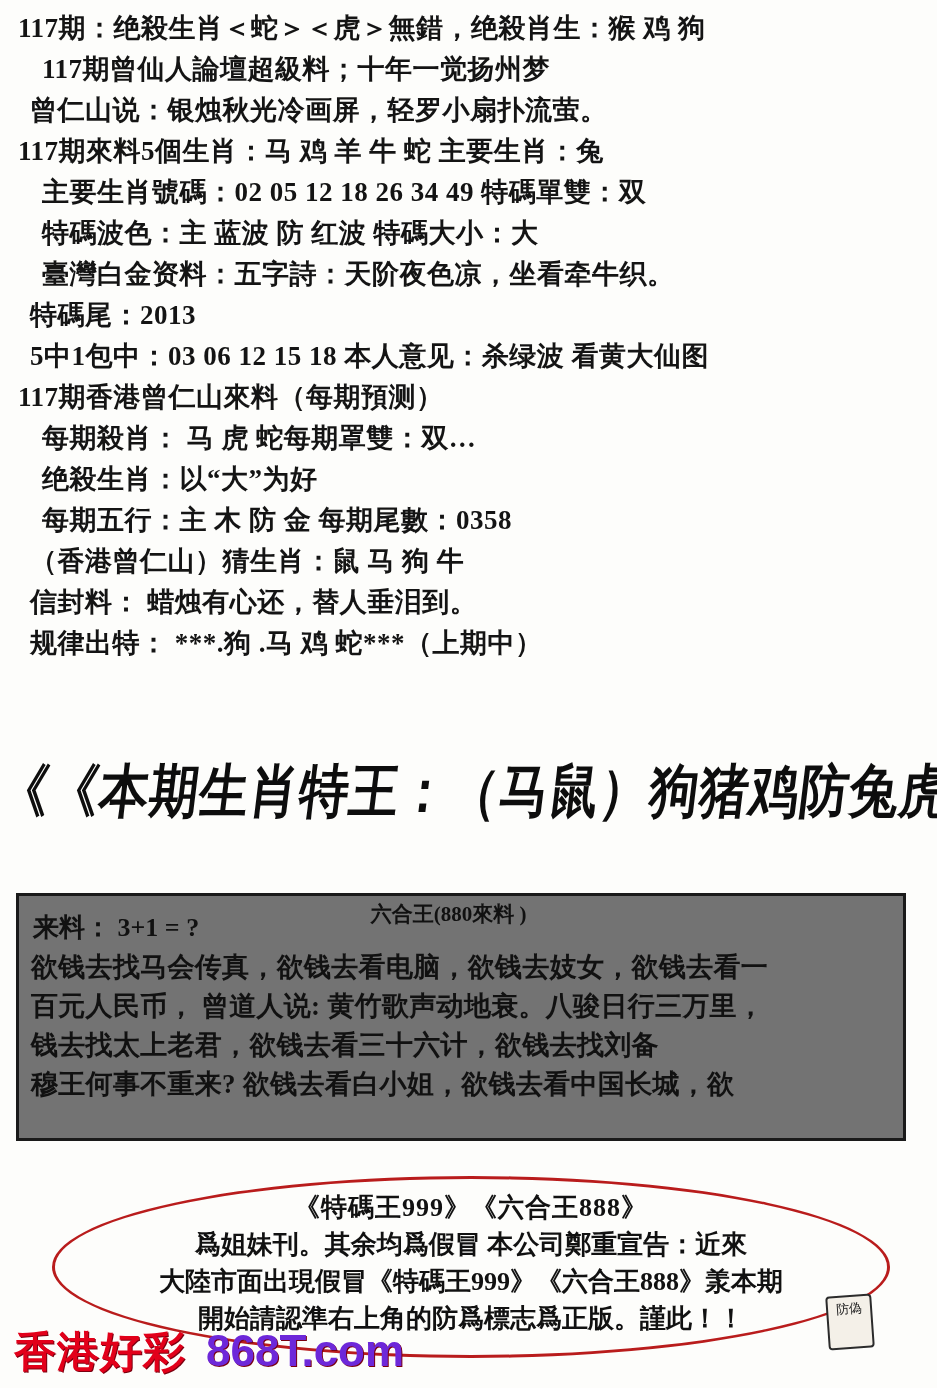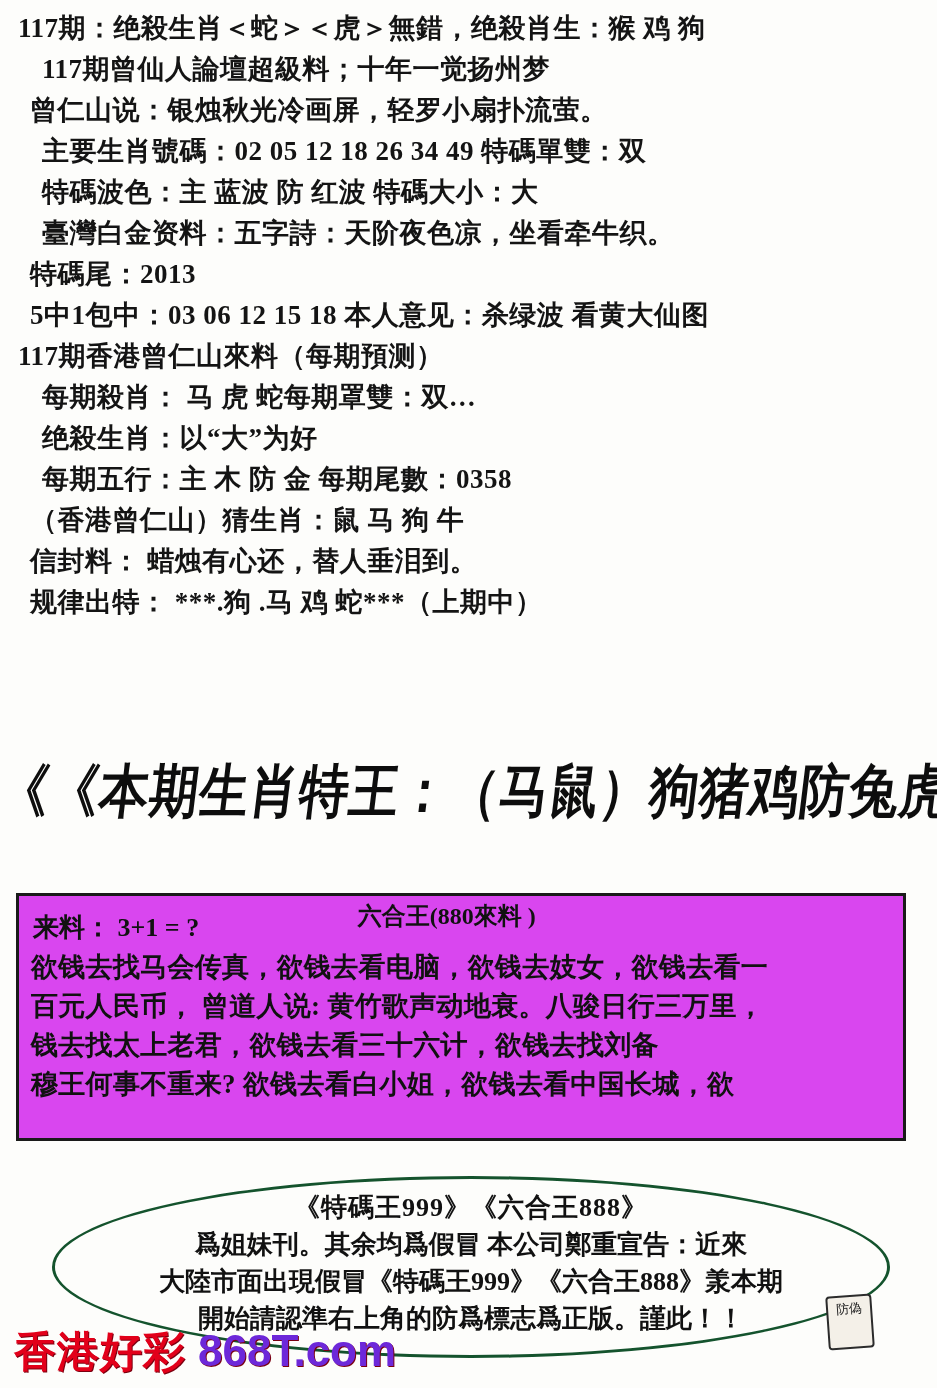--- a/index.html
+++ b/index.html
@@ -67,32 +67,32 @@
   
   .box {
     position: absolute;
     left: 16px;
     top: 893px;
     width: 890px;
     height: 248px;
     border: 3px solid #1a1a1a;
     box-sizing: border-box;
     padding: 6px 12px 4px 12px;
-    background: #d946ef;
+    background: #737373;
   }
   .box-header {
     position: relative;
     height: 46px;
   }
   .box-title {
     position: absolute;
     left: 50%;
     transform: translateX(-58%);
     top: -2px;
-    font-size: 24px;
+    font-size: 21px;
     font-weight: 700;
     white-space: nowrap;
     font-family: "Liberation Serif", serif;
   }
   .box-lead {
     position: absolute;
     left: 2px;
     top: 8px;
     font-size: 26px;
     font-weight: 600;
@@ -107,21 +107,21 @@
   }
   .box-body .bl { white-space: nowrap; }
 
   
   .oval {
     position: absolute;
     left: 52px;
     top: 1176px;
     width: 838px;
     height: 182px;
-    border: 3px solid #14532d;
+    border: 3px solid #b91c1c;
     border-radius: 50% / 50%;
     box-sizing: border-box;
     text-align: center;
     padding-top: 10px;
   }
   .oval .ol {
     font-size: 26px;
     line-height: 37px;
     font-weight: 600;
     white-space: nowrap;
@@ -146,21 +146,21 @@
     transform: rotate(-4deg);
   }
 
   
   .watermark {
     position: absolute;
     left: 14px;
     bottom: 8px;
     display: flex;
     align-items: baseline;
-    gap: 12px;
+    gap: 20px;
   }
   .wm-cn {
     font-size: 42px;
     font-weight: 700;
     color: #e2001a;
     font-family: "DejaVu Sans", sans-serif;
     letter-spacing: 1px;
     text-shadow: 1px 1px 0 #7a0010;
   }
   .wm-en {
@@ -174,20 +174,21 @@
 </style>
 </head>
 <body>
 
 <div class="page">
 
   <div class="lines">
     <div class="line ind0">117期：绝殺生肖＜蛇＞＜虎＞無錯，绝殺肖生：猴 鸡 狗</div>
     <div class="line ind1">117期曾仙人論壇超級料；十年一觉扬州梦</div>
     <div class="line ind2">曾仁山说：银烛秋光冷画屏，轻罗小扇扑流萤。</div>
+    <div class="line ind0">117期來料5個生肖：马 鸡 羊 牛 蛇    主要生肖：兔</div>
     <div class="line ind1">主要生肖號碼：02 05 12 18 26 34 49    特碼單雙：双</div>
     <div class="line ind1">特碼波色：主 蓝波 防 红波 特碼大小：大</div>
     <div class="line ind1">臺灣白金资料：五字詩：天阶夜色凉，坐看牵牛织。</div>
     <div class="line ind2">特碼尾：2013</div>
     <div class="line ind2">5中1包中：03 06 12 15 18  本人意见：杀绿波 看黄大仙图</div>
     <div class="line ind0">117期香港曾仁山來料（每期預测）</div>
     <div class="line ind1">每期殺肖： 马 虎   蛇每期罩雙：双…</div>
     <div class="line ind1">绝殺生肖：以“大”为好</div>
     <div class="line ind1">每期五行：主 木  防 金 每期尾數：0358</div>
     <div class="line ind2">（香港曾仁山）猜生肖：鼠 马 狗 牛</div>

